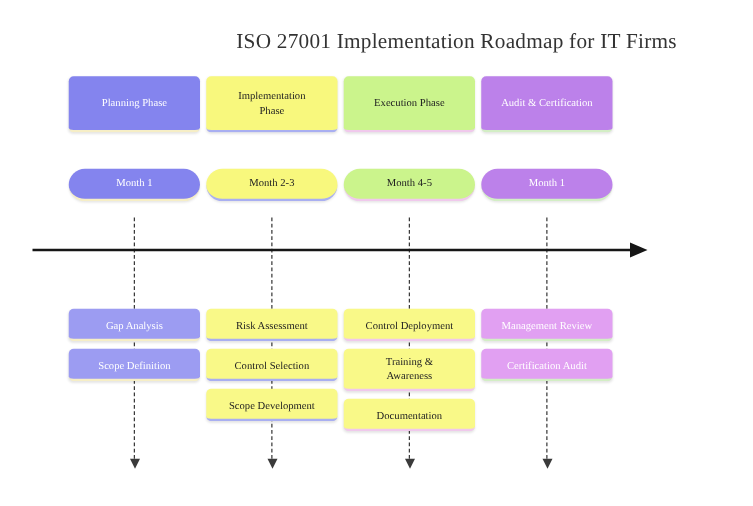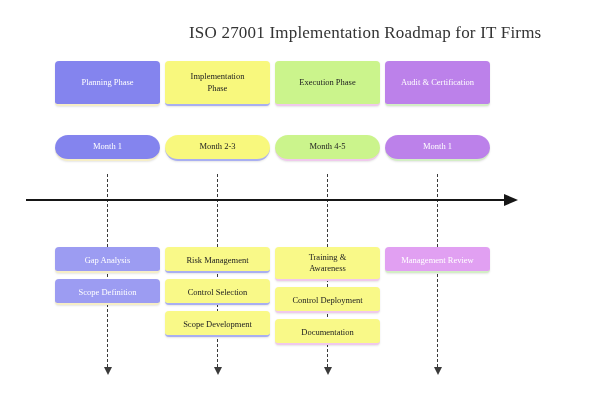--- a/index.html
+++ b/index.html
@@ -145,66 +145,69 @@
       <span>Implementation
 Phase</span>
     </div>
     <div class="box month">
       <span>Month 2-3</span>
     </div>
     <div class="connector"></div>
     <div class="connector-arrow"></div>
     <div class="tasks">
       <div class="box task">
-        <span>Risk Management</span>
+        <span>Risk Assessment</span>
       </div>
       <div class="box task">
         <span>Control Selection</span>
       </div>
       <div class="box task">
         <span>Scope Development</span>
       </div>
     </div>
   </div>
 
   <div class="col col2" style="--bg: #cbf48c; --task-bg: #f9f988; --fg: #222222; --shadow: #f0c9ec;">
     <div class="box phase">
       <span>Execution Phase</span>
     </div>
     <div class="box month">
       <span>Month 4-5</span>
     </div>
     <div class="connector"></div>
     <div class="connector-arrow"></div>
     <div class="tasks">
+      <div class="box task">
+        <span>Control Deployment</span>
+      </div>
       <div class="box task">
         <span>Training &amp;
 Awareness</span>
       </div>
       <div class="box task">
-        <span>Control Deployment</span>
-      </div>
-      <div class="box task">
         <span>Documentation</span>
       </div>
     </div>
   </div>
 
   <div class="col col3" style="--bg: #bc81ea; --task-bg: #e1a0f2; --fg: #ffffff; --shadow: #d3eec5;">
     <div class="box phase">
       <span>Audit &amp; Certification</span>
     </div>
     <div class="box month">
       <span>Month 1</span>
     </div>
     <div class="connector"></div>
     <div class="connector-arrow"></div>
     <div class="tasks">
       <div class="box task">
         <span>Management Review</span>
+      </div>
+      <div class="box task">
+        <span>Certification Audit</span>
       </div>
     </div>
   </div>
 
   <div class="timeline"></div>
   <div class="timeline-head"></div>
 
 </div>
 
 </body></html>

